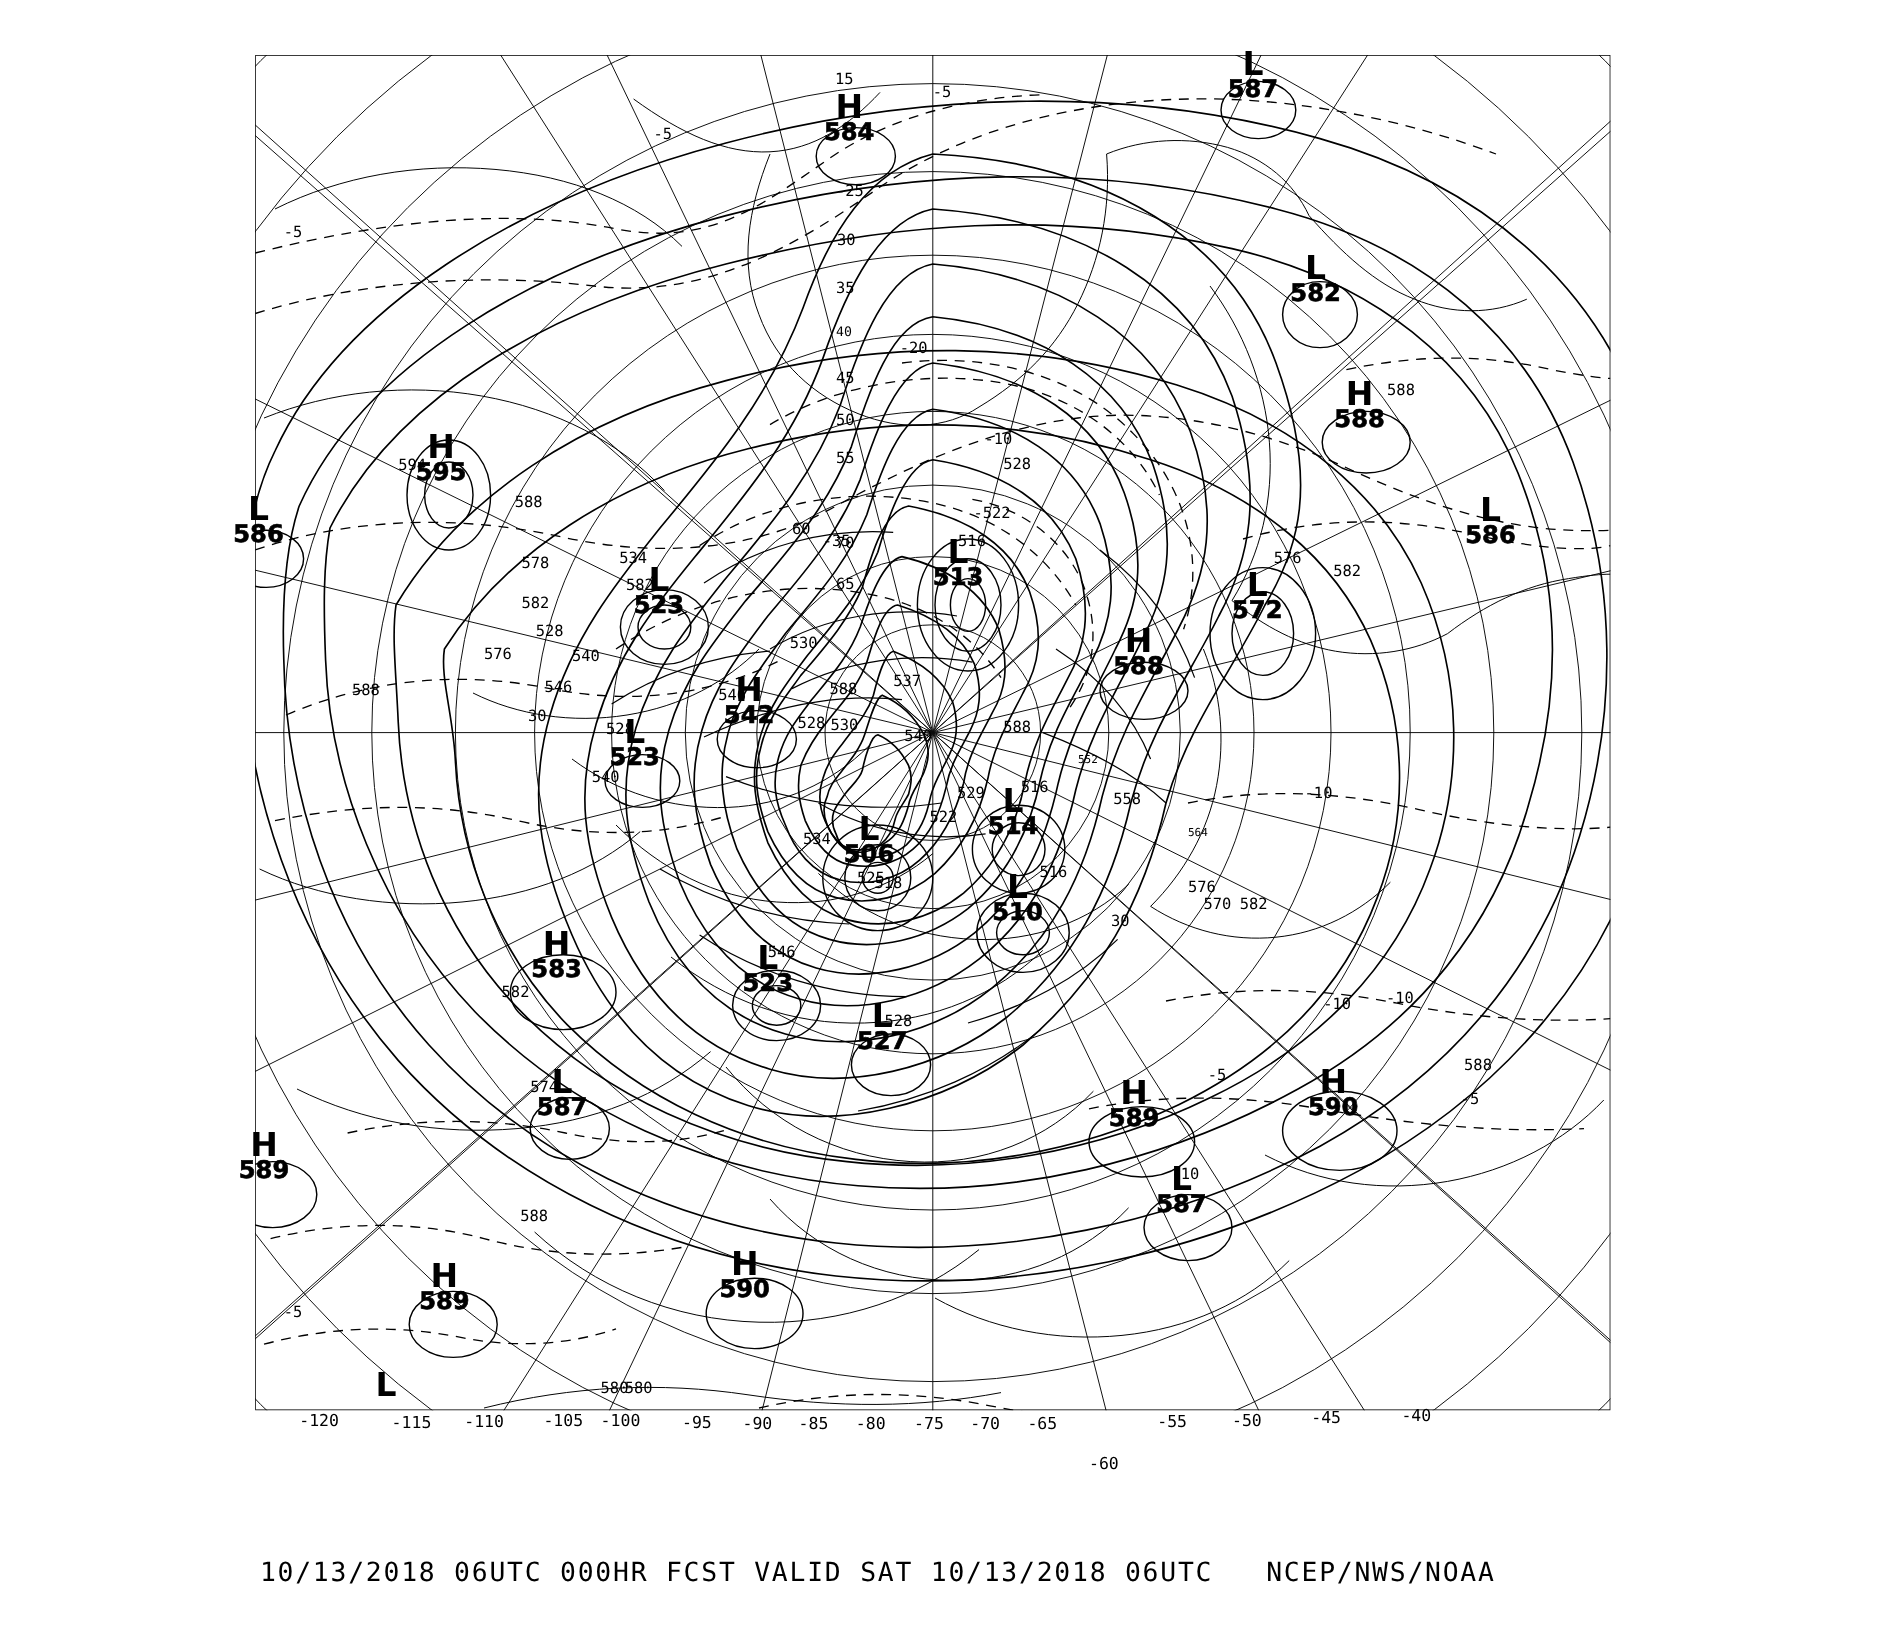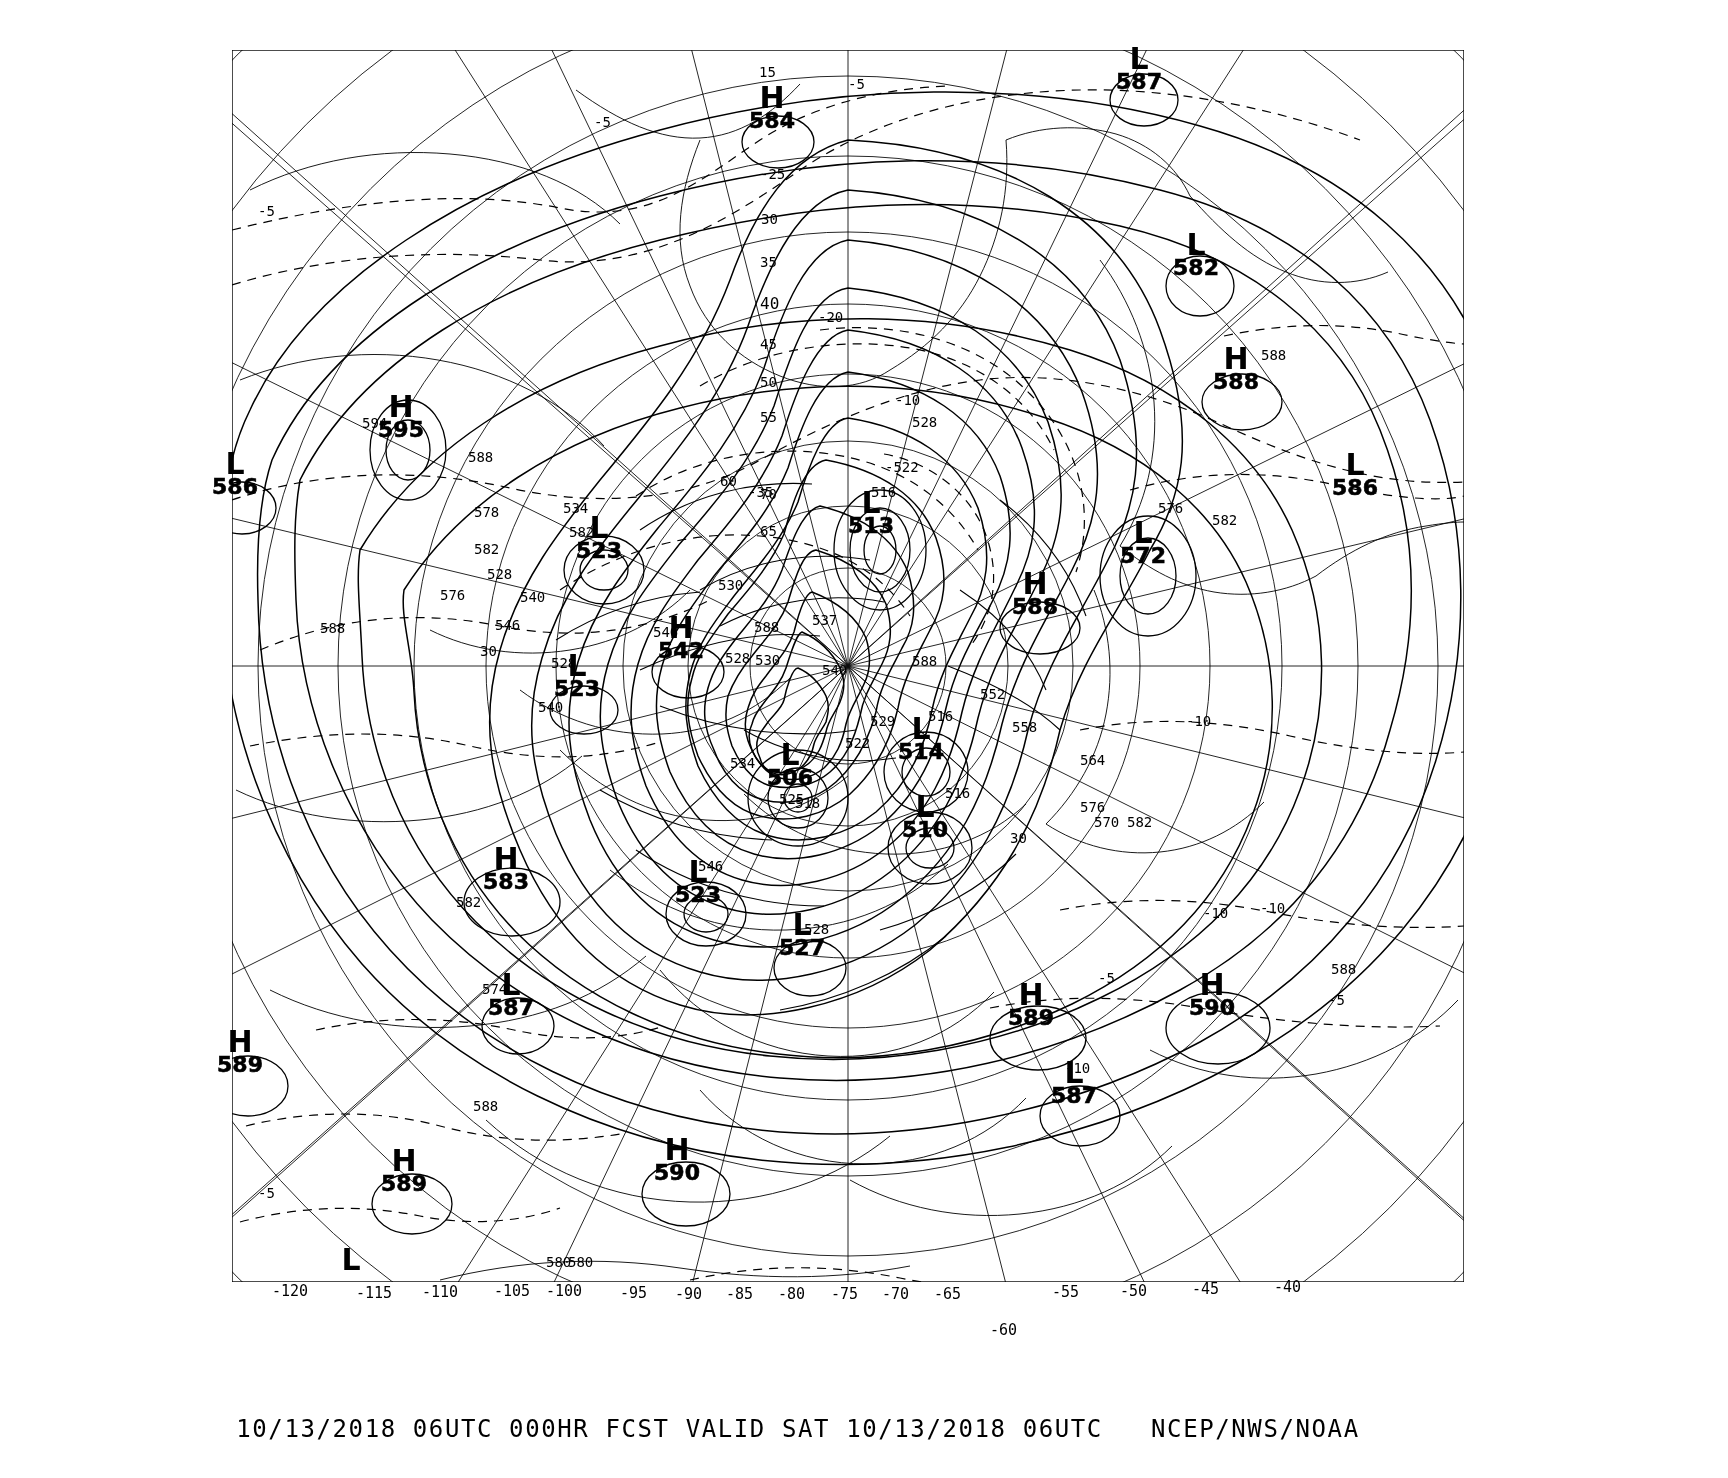--- a/index.html
+++ b/index.html
@@ -315,21 +315,21 @@
 
     <div id="contour-labels">
         <div class="lon-label" style="left: 759px; top: 34px; font-size: 14px;">15</div>
         <div class="lon-label" style="left: 594px; top: 84px; font-size: 14px;">-5</div>
         <div class="lon-label" style="left: 848px; top: 46px; font-size: 14px;">-5</div>
         <div class="lon-label" style="left: 760px; top: 136px; font-size: 14px;">-25</div>
         <div class="lon-label" style="left: 258px; top: 173px; font-size: 14px;">-5</div>
         <div class="lon-label" style="left: 761px; top: 181px; font-size: 14px;">30</div>
         <div class="lon-label" style="left: 760px; top: 224px; font-size: 14px;">35</div>
         <div class="lon-label" style="left: 818px; top: 279px; font-size: 14px;">-20</div>
-        <div class="lon-label" style="left: 760px; top: 264px; font-size: 16px;">40</div>
+        <div class="lon-label" style="left: 760px; top: 264px; font-size: 12px;">40</div>
         <div class="lon-label" style="left: 760px; top: 306px; font-size: 14px;">45</div>
         <div class="lon-label" style="left: 760px; top: 344px; font-size: 14px;">50</div>
         <div class="lon-label" style="left: 1261px; top: 317px; font-size: 14px;">588</div>
         <div class="lon-label" style="left: 362px; top: 385px; font-size: 14px;">594</div>
         <div class="lon-label" style="left: 895px; top: 362px; font-size: 14px;">-10</div>
         <div class="lon-label" style="left: 912px; top: 384px; font-size: 14px;">528</div>
         <div class="lon-label" style="left: 760px; top: 379px; font-size: 14px;">55</div>
         <div class="lon-label" style="left: 468px; top: 419px; font-size: 14px;">588</div>
         <div class="lon-label" style="left: 720px; top: 414px; font-size: 14px; margin-top: 29px;">60</div>
         <div class="lon-label" style="left: 885px; top: 429px; font-size: 14px;">-522</div>
@@ -352,27 +352,27 @@
         <div class="lon-label" style="left: 653px; top: 594px; font-size: 14px;">546</div>
         <div class="lon-label" style="left: 812px; top: 582px; font-size: 14px;">537</div>
         <div class="lon-label" style="left: 754px; top: 589px; font-size: 14px;">588</div>
         <div class="lon-label" style="left: 480px; top: 613px; font-size: 14px;">30</div>
         <div class="lon-label" style="left: 551px; top: 625px; font-size: 14px;">528</div>
         <div class="lon-label" style="left: 725px; top: 620px; font-size: 14px;">528</div>
         <div class="lon-label" style="left: 755px; top: 622px; font-size: 14px;">530</div>
         <div class="lon-label" style="left: 822px; top: 632px; font-size: 14px;">540</div>
         <div class="lon-label" style="left: 912px; top: 623px; font-size: 14px;">588</div>
         <div class="lon-label" style="left: 538px; top: 669px; font-size: 14px;">540</div>
-        <div class="lon-label" style="left: 980px; top: 656px; font-size: 14px;">552</div>
+        <div class="lon-label" style="left: 980px; top: 656px; font-size: 10px;">552</div>
         <div class="lon-label" style="left: 870px; top: 683px; font-size: 14px;">529</div>
         <div class="lon-label" style="left: 928px; top: 678px; font-size: 14px;">516</div>
         <div class="lon-label" style="left: 1012px; top: 689px; font-size: 14px;">558</div>
         <div class="lon-label" style="left: 1186px; top: 683px; font-size: 14px;">-10</div>
         <div class="lon-label" style="left: 845px; top: 705px; font-size: 14px;">522</div>
-        <div class="lon-label" style="left: 1080px; top: 722px; font-size: 14px;">564</div>
+        <div class="lon-label" style="left: 1080px; top: 722px; font-size: 10px;">564</div>
         <div class="lon-label" style="left: 730px; top: 725px; font-size: 14px;">534</div>
         <div class="lon-label" style="left: 945px; top: 755px; font-size: 14px;">516</div>
         <div class="lon-label" style="left: 1080px; top: 769px; font-size: 14px;">576</div>
         <div class="lon-label" style="left: 1094px; top: 740px; font-size: 14px; margin-top: 44px;">570</div>
         <div class="lon-label" style="left: 1127px; top: 784px; font-size: 14px;">582</div>
         <div class="lon-label" style="left: 779px; top: 761px; font-size: 14px;">525</div>
         <div class="lon-label" style="left: 795px; top: 765px; font-size: 14px;">518</div>
         <div class="lon-label" style="left: 1010px; top: 800px; font-size: 14px;">30</div>
         <div class="lon-label" style="left: 698px; top: 828px; font-size: 14px;">546</div>
         <div class="lon-label" style="left: 456px; top: 864px; font-size: 14px;">582</div>

